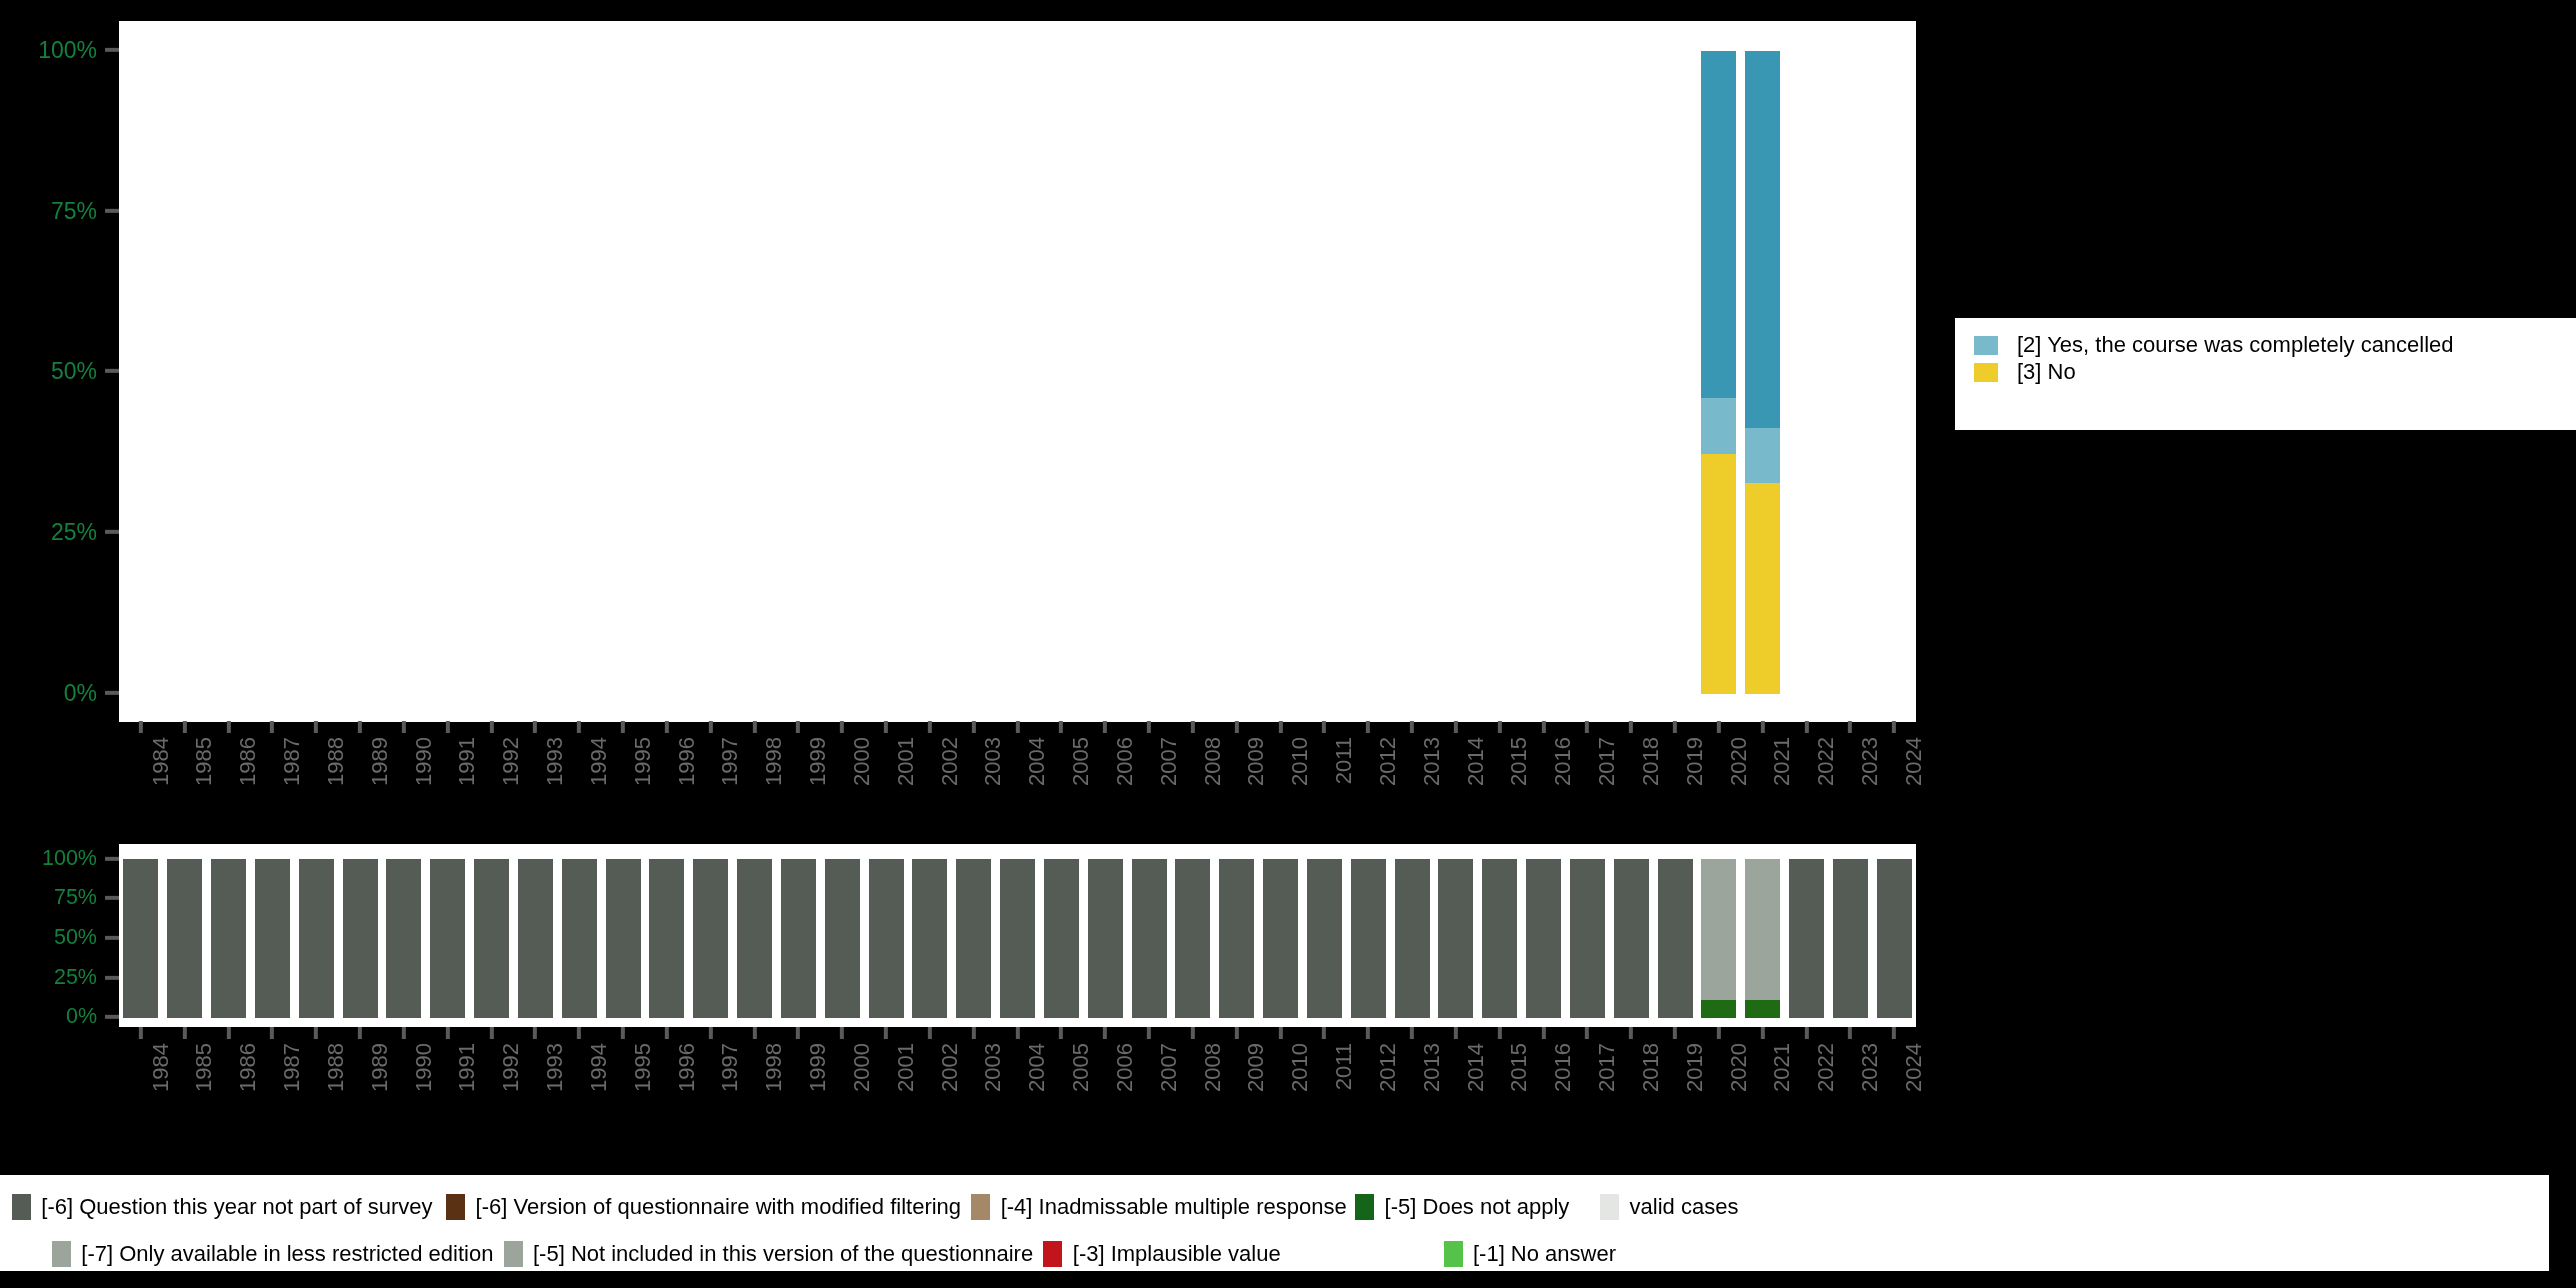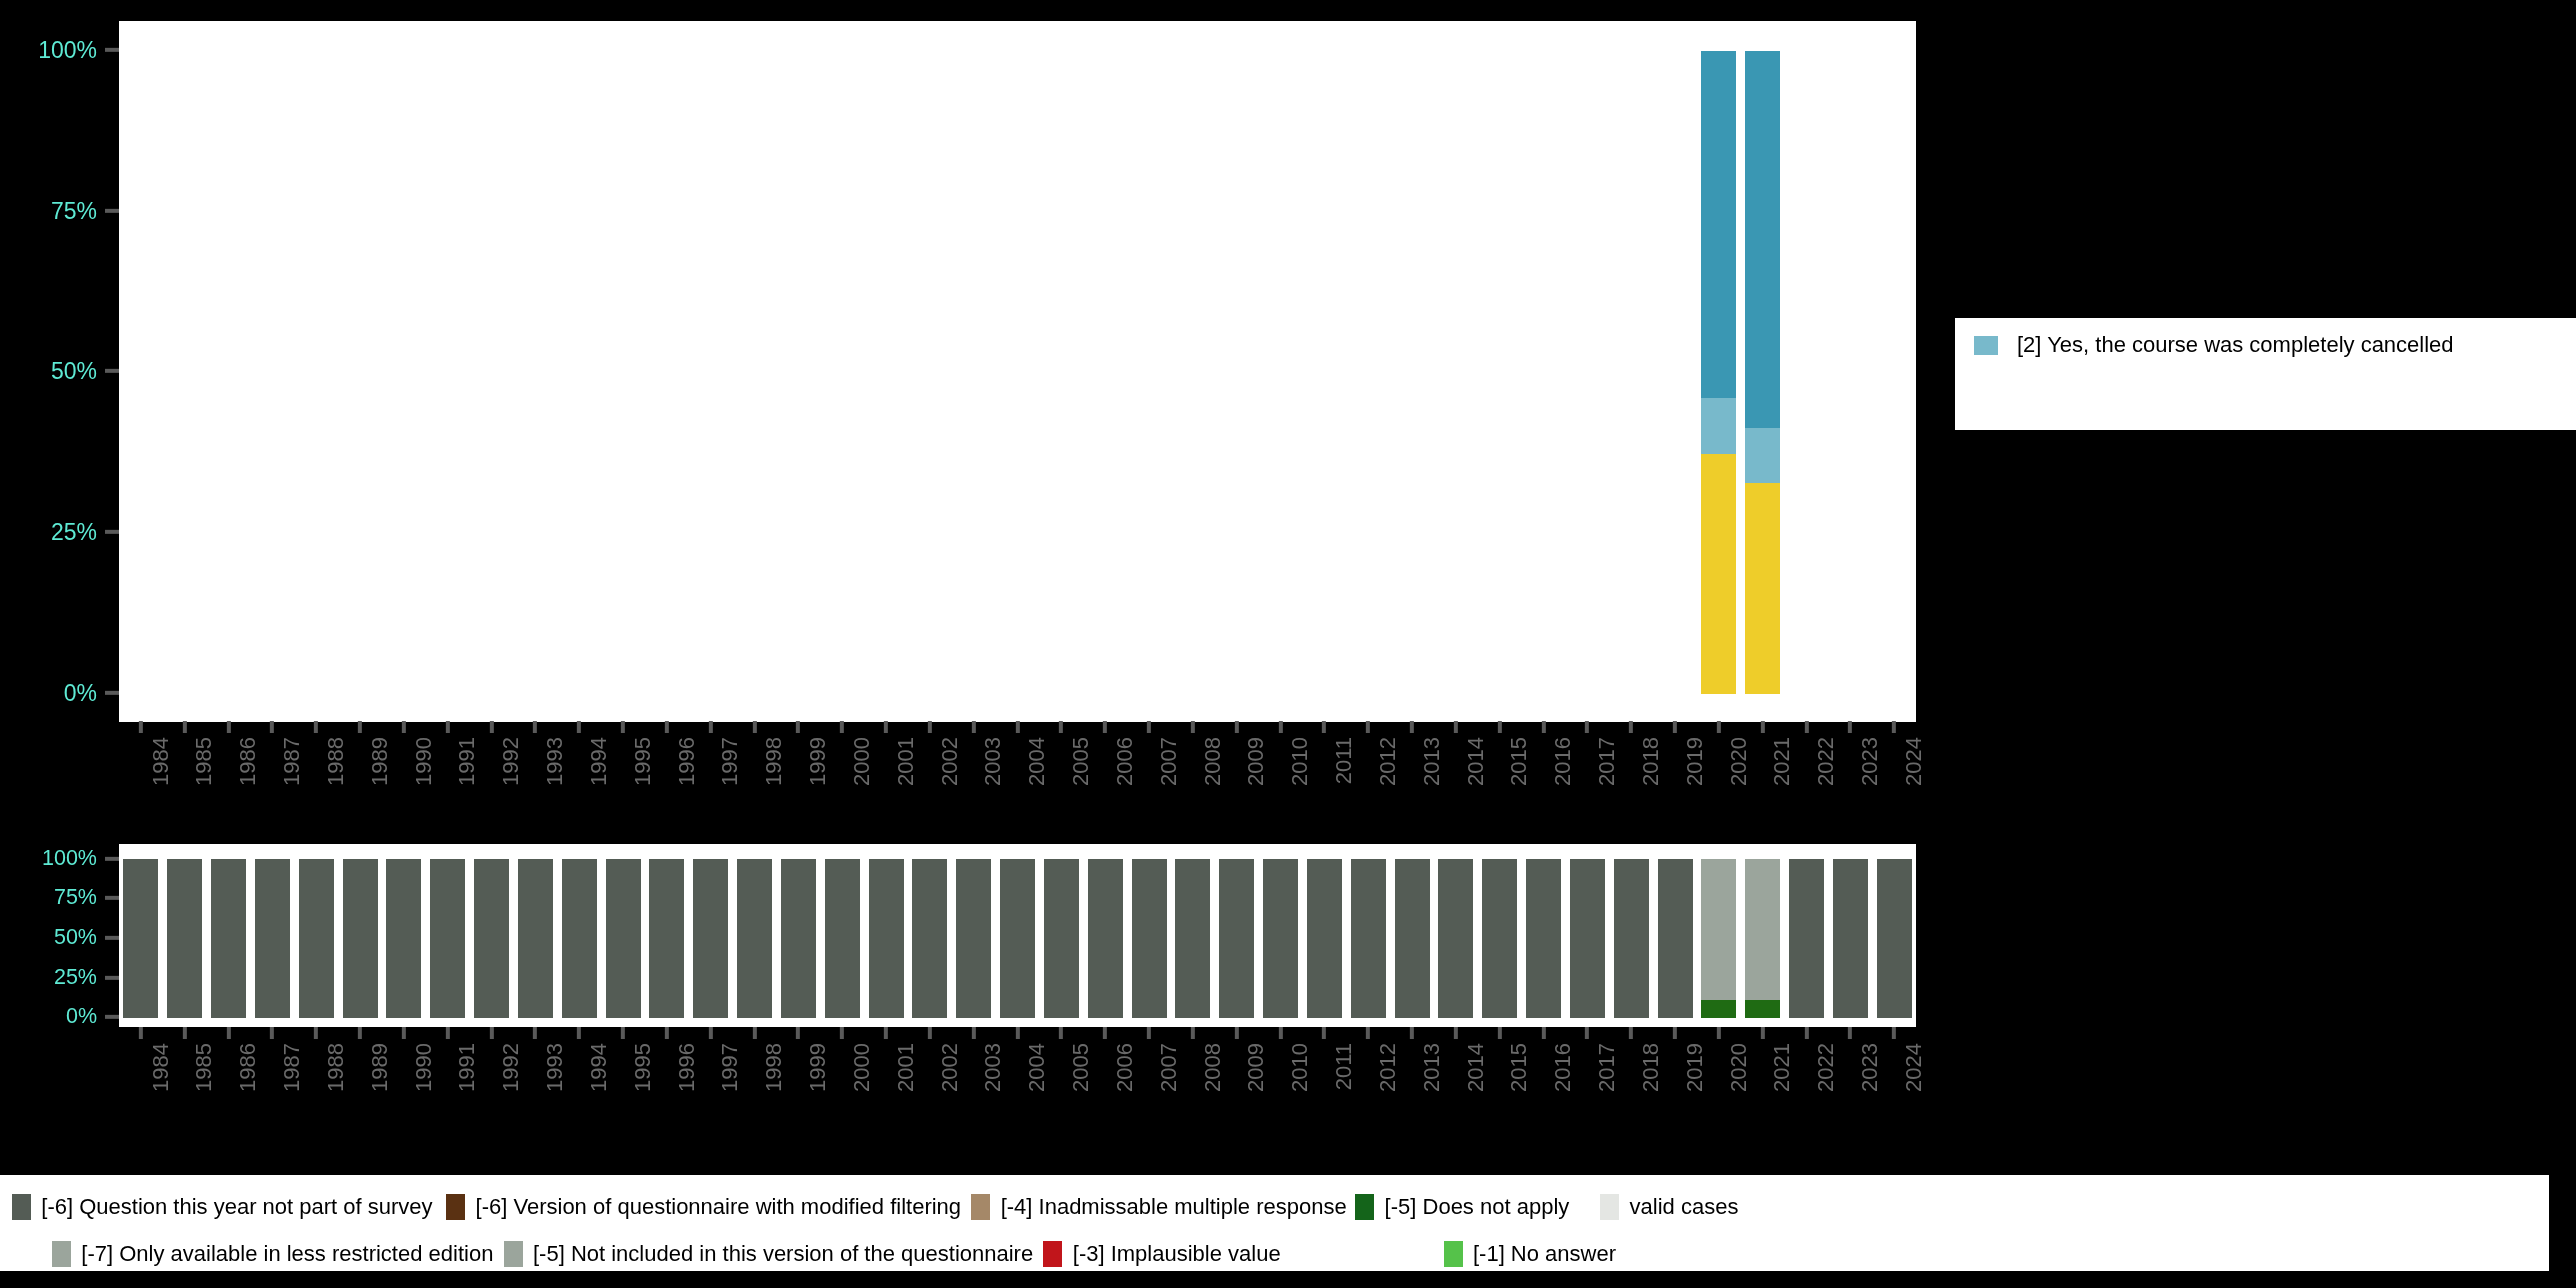--- a/index.html
+++ b/index.html
@@ -16,21 +16,21 @@
     position: absolute;
     left: 119px; top: 20.6px;
     width: 1797px; height: 701px;
     background: #ffffff;
   }
   .plot-inner { position: absolute; left: 0; top: 0; width: 100%; height: 100%; }
 
   .ytick-label {
     position: absolute;
     right: 0;
-    color: #5eead4;
+    color: #15803d;
     font-size: 23px;
     line-height: 1;
     transform: translateY(-50%);
     white-space: nowrap;
     text-align: right;
   }
   .ytick-mark {
     position: absolute;
     width: 13.7px; height: 4.3px;
     background: #5a5a5a;
@@ -465,20 +465,24 @@
       <div class="xlabel" style="left: 1740px;">2023</div>
       <div class="xtick" style="left: 1775px;"></div>
       <div class="xlabel" style="left: 1784px;">2024</div>
     </div>
 
   <div id="right-legend">
       <div class="rl-row">
         <span class="rl-swatch" style="background: rgb(120, 185, 203);"></span>
         <span class="rl-text">[2] Yes, the course was completely cancelled</span>
       </div>
+      <div class="rl-row">
+        <span class="rl-swatch" style="background: rgb(238, 205, 42);"></span>
+        <span class="rl-text">[3] No</span>
+      </div>
     </div>
 
   <div id="bottom-legend">
     <div class="bl-row" id="bl-row1" style="left:12px; top:19px;">
         <div class="bl-item" style="margin-right: 13.7px;">
           <span class="bl-swatch" style="background: rgb(84, 92, 85);"></span>
           <span class="bl-text" style="margin-left: 10.3px;">[-6] Question this year not part of survey</span>
         </div>
         <div class="bl-item" style="margin-right: 10.3px;">
           <span class="bl-swatch" style="background: rgb(90, 49, 18);"></span>

